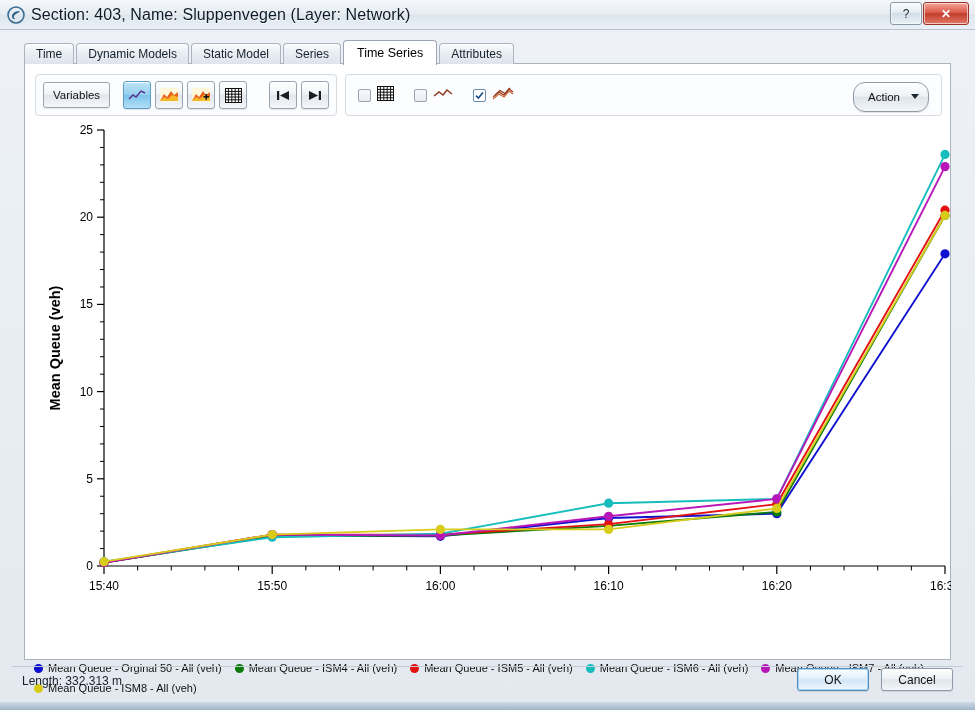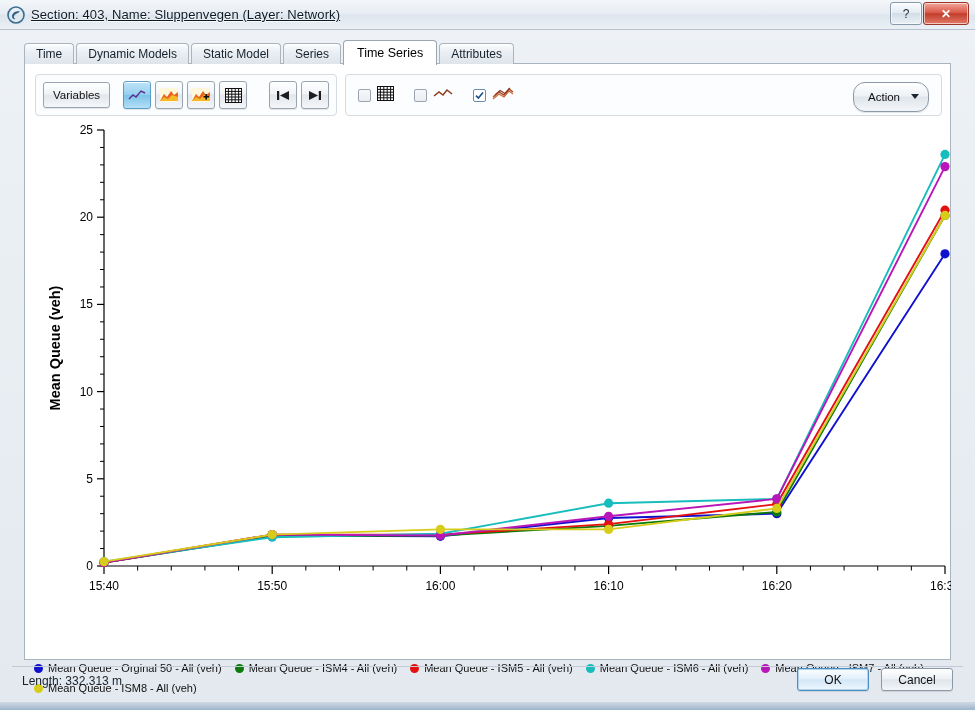--- a/index.html
+++ b/index.html
@@ -21,24 +21,23 @@
     position: absolute; left:0; top:0; width:975px; height:29px;
     background: linear-gradient(180deg,#f4f7fa 0%, #e6ecf2 48%, #dde5ed 52%, #eaf0f6 100%);
     border-bottom: 1px solid #b6c2cf;
     display:flex; align-items:center;
   }
   .win-icon {
     width:18px; height:18px; margin-left:7px; margin-right:6px;
     flex:0 0 auto; position:relative;
   }
   .title-text {
-    font-size:13px; color:#0d1a26; letter-spacing:0.1px;
+    font-size:16px; color:#0d1a26; letter-spacing:0.1px;
     text-shadow: 0 1px 0 rgba(255,255,255,0.9);
     white-space:nowrap;
-    text-decoration:underline;
   }
   .win-btns { position:absolute; right:6px; top:2px; display:flex; }
   .win-btn {
     width:30px; height:21px; margin-left:1px;
     border:1px solid #8a99aa; border-radius:3px;
     display:flex; align-items:center; justify-content:center;
     font-size:12px; color:#24303d;
     background: linear-gradient(180deg,#fbfdff 0%,#e4ebf2 45%,#d3dde7 50%,#eaf1f7 100%);
     box-shadow: inset 0 0 0 1px rgba(255,255,255,0.6);
   }

